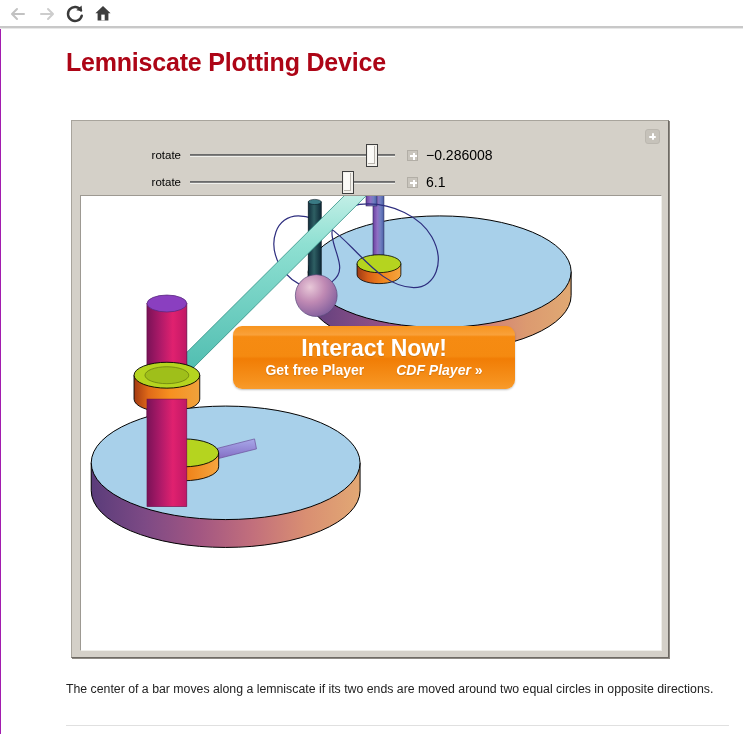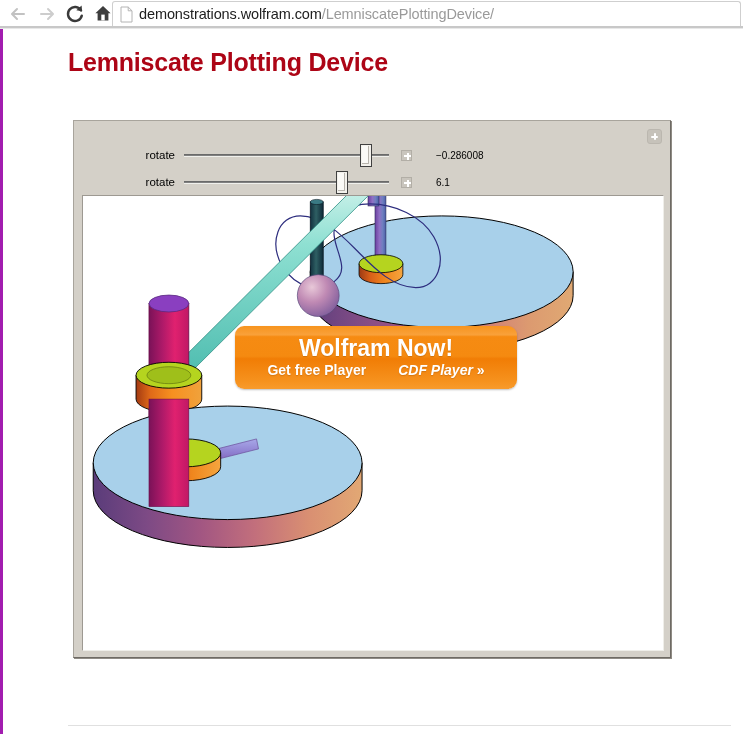--- a/index.html
+++ b/index.html
@@ -48,21 +48,21 @@
   #chrome-bottom-border2 {
     position: absolute; left: 0; top: 28px; width: 743px; height: 1px;
     background: #e8e8e8;
   }
 
   
   #page {
     position: absolute; left: 0; top: 29px;
     width: 743px; height: 705px;
     background: #ffffff;
-    border-left: 3px solid #a21caf;
+    border-left: 1px solid #a21caf;
   }
 
   #page-title {
     position: absolute; left: 65px; top: 19px;
     font-size: 25px; font-weight: bold;
     color: #ad0516;
     letter-spacing: -0.2px;
   }
 
   
@@ -70,21 +70,21 @@
     position: absolute; left: 70px; top: 91px;
     width: 598px; height: 538px;
     background: #d4d0c8;
     border: 1px solid #a8a49c;
     border-right-color: #6e6a64;
     border-bottom-color: #6e6a64;
     box-shadow: 1px 1px 0 #8f8b84;
   }
 
   #controls-area {
-    position: absolute; left: 0; top: 0;
+    position: absolute; left: 8px; top: 0;
     width: 100%; height: 74px;
   }
 
   .slider-row {
     position: absolute; left: 0;
     width: 100%; height: 20px;
     display: flex; align-items: center;
   }
   #slider-row-rotate { top: 24px; }
   #slider-row-shift  { top: 51px; }
@@ -131,22 +131,22 @@
     border: 1px solid #b2aea6;
     position: relative; flex: 0 0 auto;
   }
   .slider-plus::before, .slider-plus::after {
     content: ""; position: absolute; background: #ffffff;
   }
   .slider-plus::before { left: 2px; top: 4.5px; width: 7px; height: 2px; }
   .slider-plus::after  { left: 4.5px; top: 2px; width: 2px; height: 7px; }
 
   .slider-value {
-    margin-left: 24px;
-    font-size: 10px; color: #000;
+    margin-left: 8px;
+    font-size: 14px; color: #000;
     white-space: nowrap;
   }
 
   #panel-plus-button {
     position: absolute; right: 8px; top: 8px;
     width: 15px; height: 15px;
     border-radius: 3px;
     background: #c6c2ba;
     border: 1px solid #bbb7af;
   }
@@ -228,27 +228,20 @@
       </svg>
     </div>
     <div class="nav-btn">
       <svg width="22" height="21" viewBox="0 0 22 21">
         <path d="M11 3 L3.4 10.2 H5.6 V17.4 H16.4 V10.2 H18.6 Z" fill="#3d3d3d"></path>
         <rect x="9.3" y="11.6" width="3.4" height="5.8" fill="#ffffff"></rect>
       </svg>
     </div>
   </div>
 
-  <div id="omnibox">
-    <svg id="page-doc-icon" width="13" height="17" viewBox="0 0 13 17">
-      <path d="M1 1 H8.2 L12 4.8 V16 H1 Z" fill="#ffffff" stroke="#b4b4b4" stroke-width="1"></path>
-      <path d="M8.2 1 V4.8 H12" fill="none" stroke="#b4b4b4" stroke-width="1"></path>
-    </svg>
-    <span id="url-text"><span>demonstrations.wolfram.com</span><span class="url-path">/LemniscatePlottingDevice/</span></span>
-  </div>
 </div>
 <div id="chrome-bottom-border"></div>
 <div id="chrome-bottom-border2"></div>
 
 <div id="page">
 
   <div id="page-title">Lemniscate Plotting Device</div>
 
   <div id="demo-panel">
 
@@ -403,22 +396,23 @@
           <path d="M68 258 L68 272 A35 14 0 0 0 138 272 L138 258 Z" fill="url(#hubRim)" stroke="#000" stroke-width="0.9"></path>
           <ellipse cx="103" cy="258" rx="35" ry="14" fill="#b5d41f" stroke="#000" stroke-width="0.9"></ellipse>
         </g>
 
         <g>
           <rect x="66" y="204" width="40" height="108" fill="url(#cylGrad)" stroke="#6a0f4a" stroke-width="0.6"></rect>
         </g>
       </svg>
 
       <div id="interact-now-button">
-        <div id="interact-now-title">Wolfram Now!</div>
+        <div id="interact-now-title">Interact Now!</div>
         <div id="interact-now-sub"><span>Get free Player </span><span class="cdf-italic">CDF Player</span><span> »</span></div>
       </div>
     </div>
 
   </div>
 
+  <div id="caption">The center of a bar moves along a lemniscate if its two ends are moved around two equal circles in opposite directions.</div>
   <div id="bottom-divider"></div>
 
 </div>
 
 </body></html>

